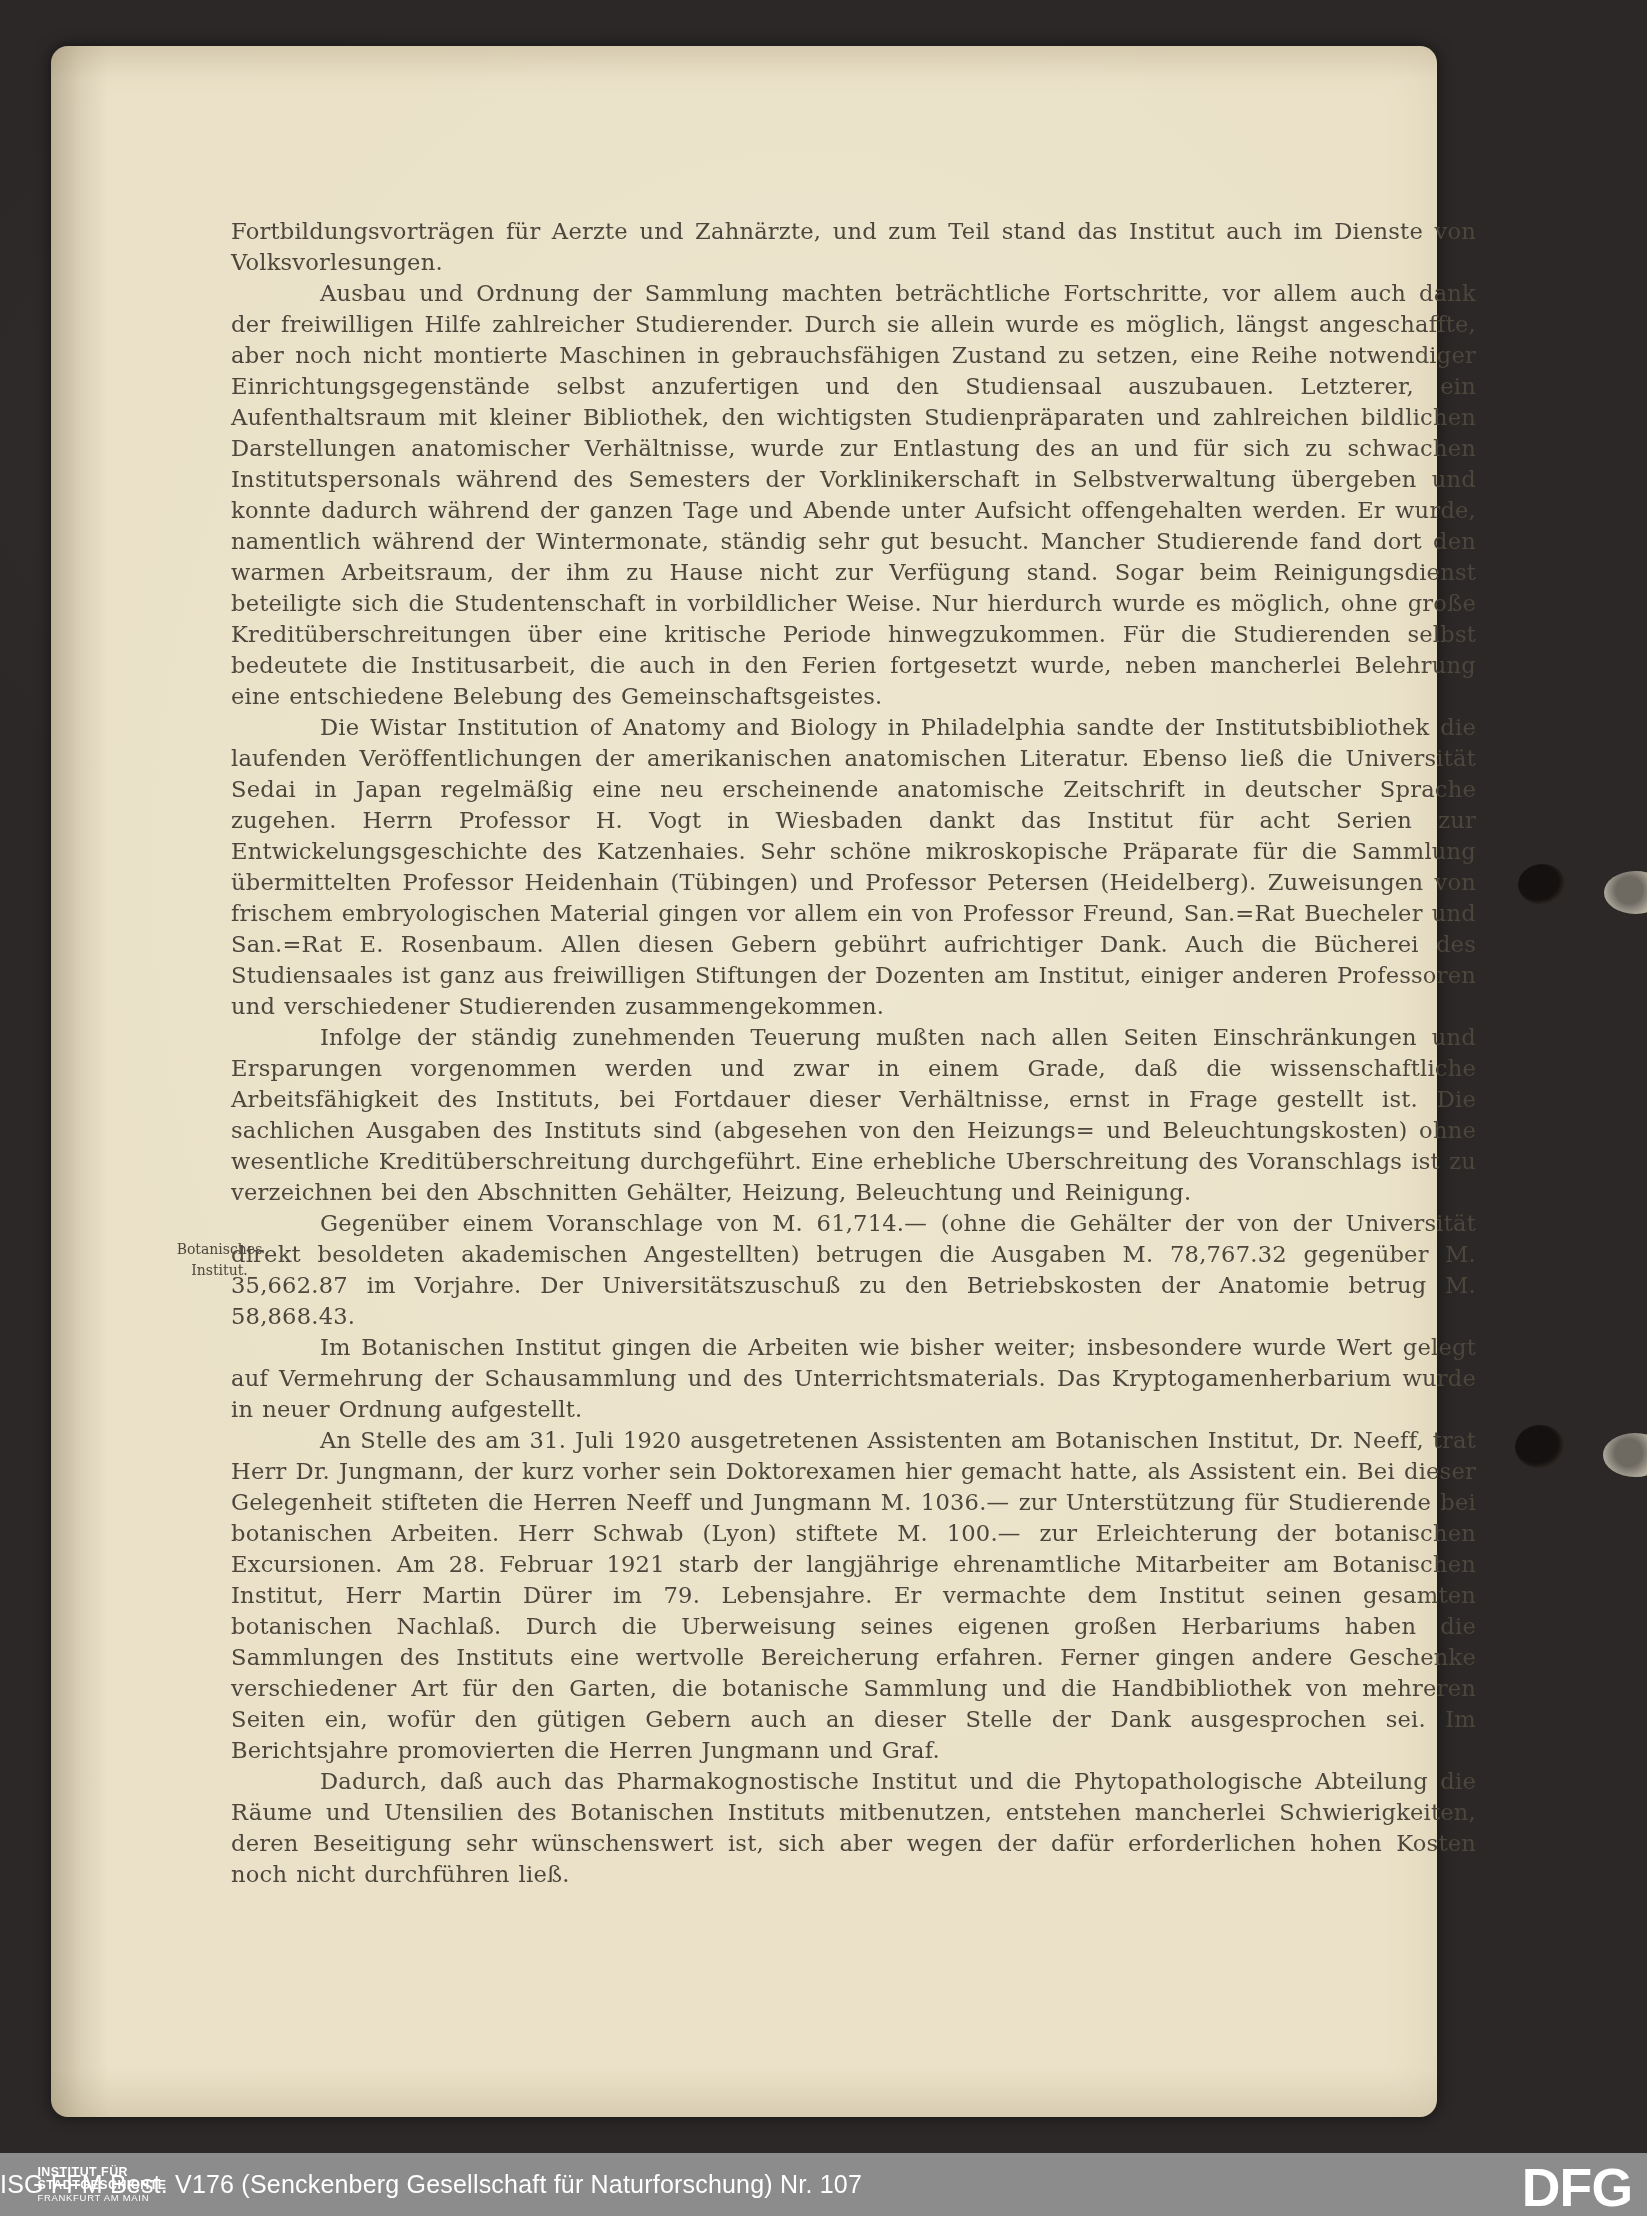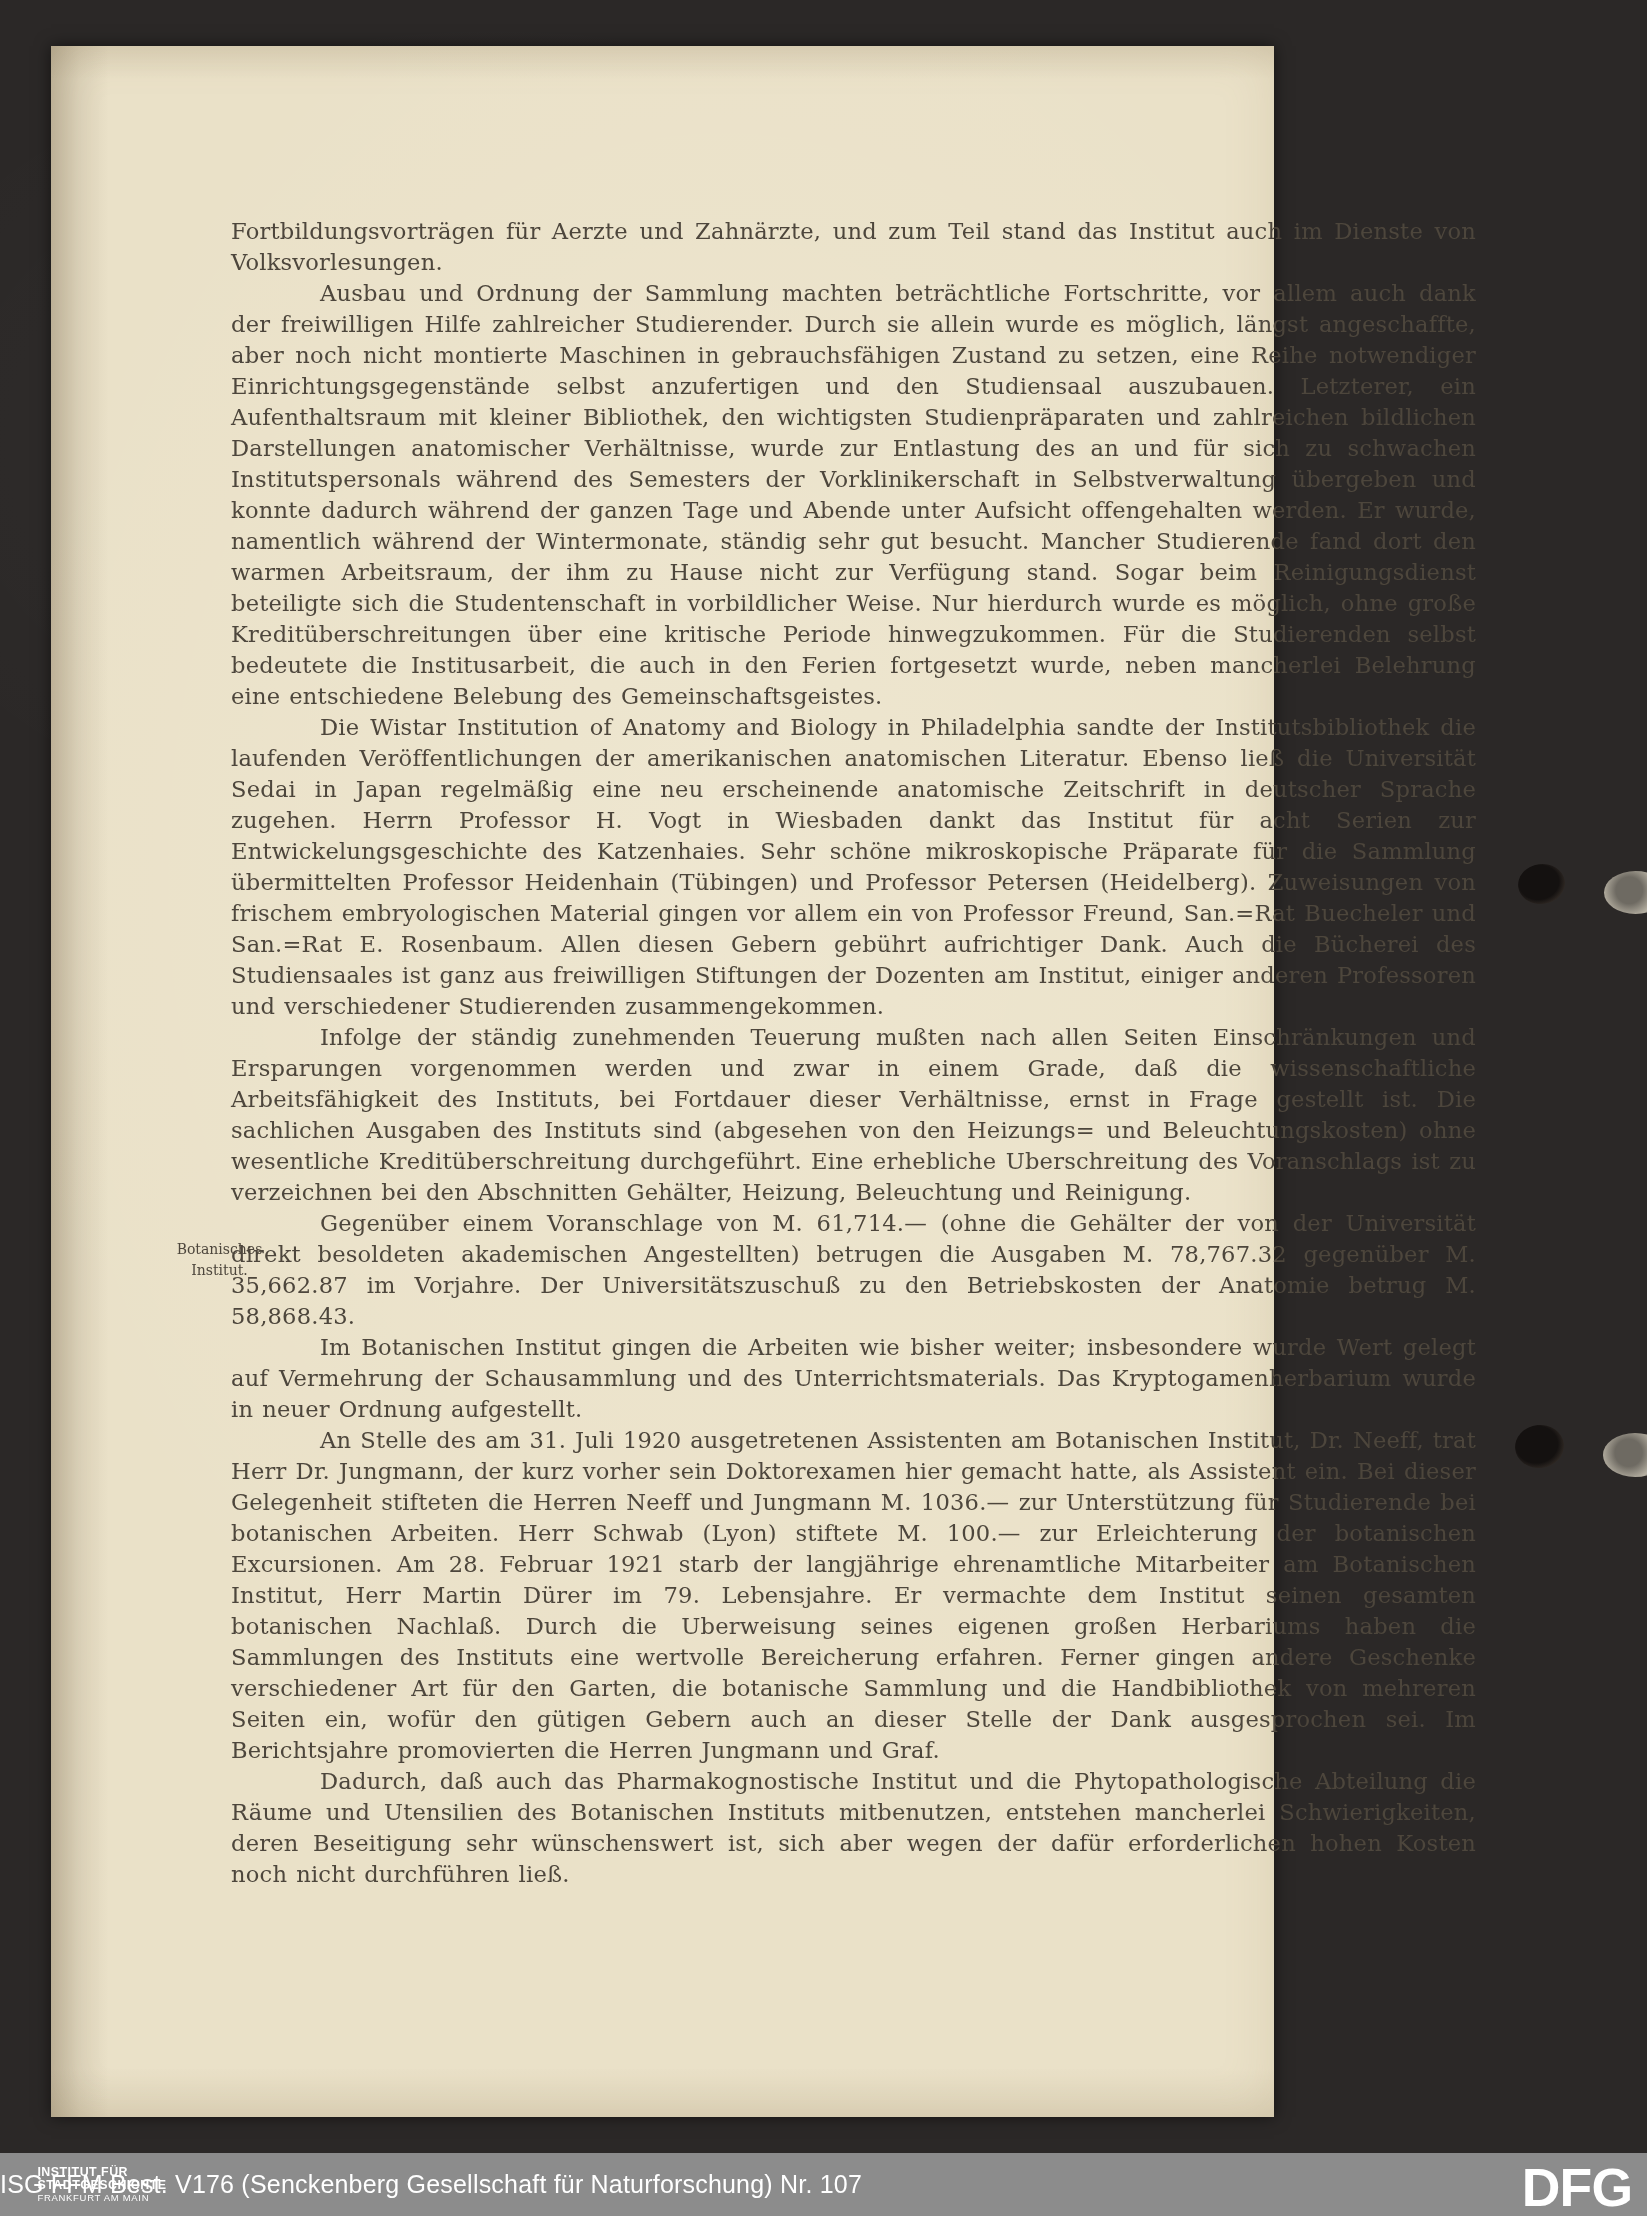--- a/index.html
+++ b/index.html
@@ -4,28 +4,29 @@
 <style>
   html,body{margin:0;padding:0;background:#1d1b1a;}
   .scan{
     position:relative;width:1647px;height:2216px;overflow:hidden;
     background:
       radial-gradient(ellipse 1153px 741px at 30% 20%, rgba(255,255,255,0.03), transparent 60%),
       #2b2827;
     font-family:"DejaVu Serif","Liberation Serif",serif;
   }
   .paper{
-    position:absolute;left:51px;top:46px;width:1223px;height:2071px;
+    position:absolute;left:51px;top:46px;width:1386px;height:2071px;
     background:
       radial-gradient(ellipse 988px 1318px at 55% 40%, rgba(255,252,240,0.20), transparent 75%),
       linear-gradient(90deg, rgba(86,70,48,0.28) 0px, rgba(86,70,48,0.10) 28px, rgba(0,0,0,0) 58px),
       linear-gradient(180deg, rgba(120,100,70,0.12) 0px, rgba(0,0,0,0) 33px),
       linear-gradient(0deg, rgba(120,100,70,0.10) 0px, rgba(0,0,0,0) 49px),
       #eae1c8;
     box-shadow:0 0 15px rgba(0,0,0,0.55), inset 0 0 49px rgba(150,125,85,0.18);
+    border-radius:17px;
   }
   .text-block{
     position:absolute;left:180px;top:170px;width:1245px;
     color:#4d463c;font-size:22.6px;line-height:31px;
     text-align:justify;letter-spacing:0.2px;word-spacing:1.6px;
   }
   .text-block p{margin:0;padding:0;}
   .text-block p.indent{text-indent:89px;}
   .margin-note{
     position:absolute;left:82px;top:1193px;width:173px;

